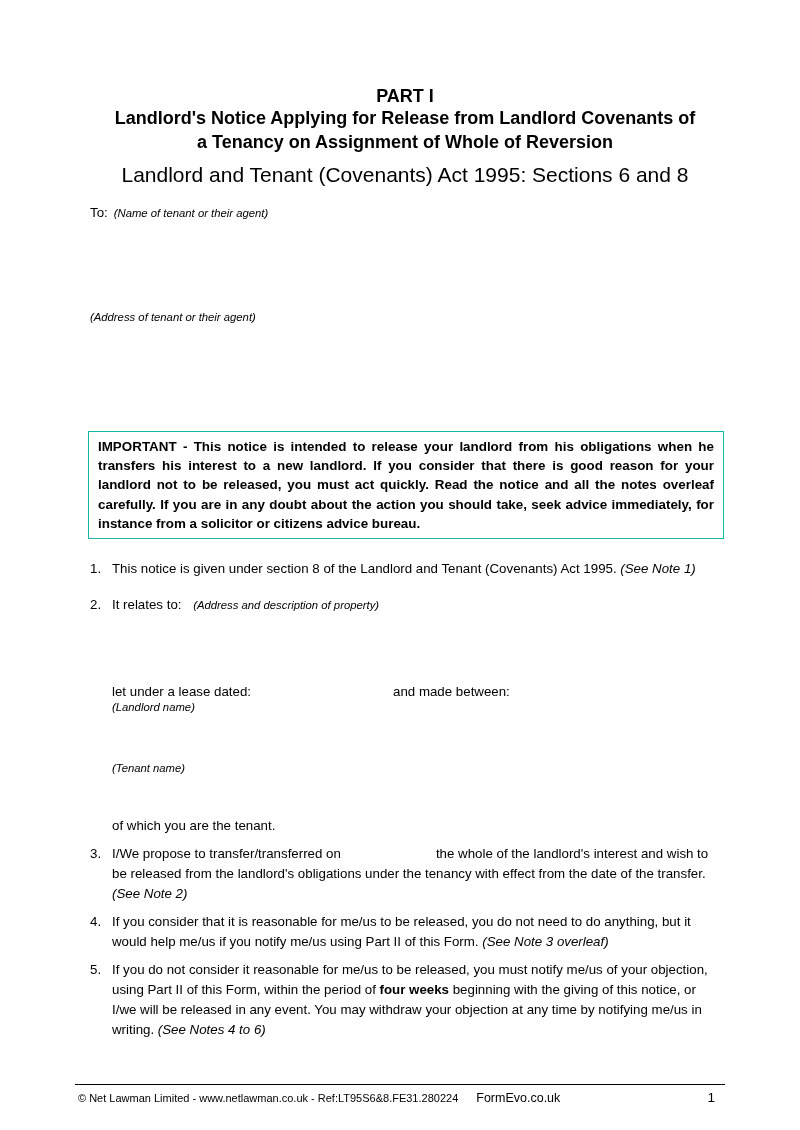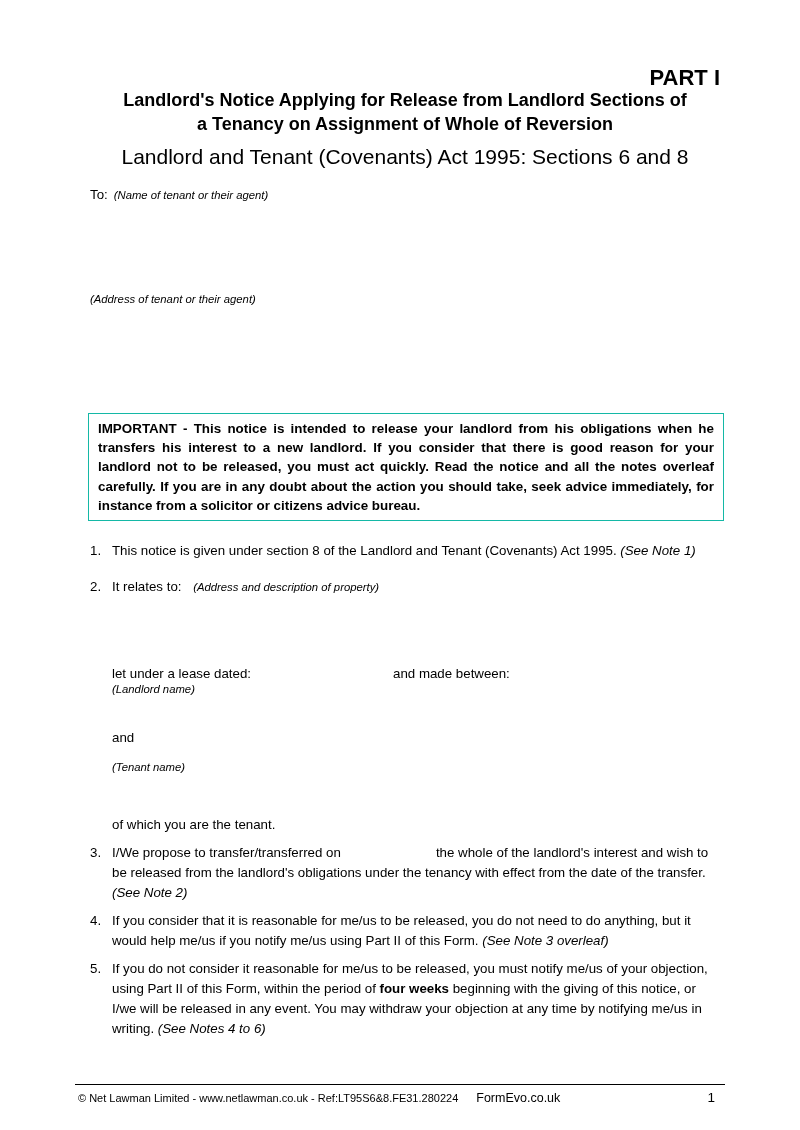--- a/index.html
+++ b/index.html
@@ -7,21 +7,21 @@
     position:relative;
     width:800px;height:1130px;
     box-sizing:border-box;
     padding:56px 80px 0 90px;
     background:#ffffff;color:#000;
     font-family:"Liberation Sans","DejaVu Sans",sans-serif;
     overflow:hidden;
   }
   .center{text-align:center;}
   .form-number{font-size:13.5px;line-height:16px;}
-  .part-title{font-size:22px;font-weight:bold;line-height:20px;margin-top:12px;text-align:right;}
+  .part-title{font-size:18px;font-weight:bold;line-height:20px;margin-top:30px;}
   .title-line{font-size:18px;font-weight:bold;line-height:24px;}
   .subtitle{font-size:21px;line-height:18px;margin-top:12px;}
   .to-line{margin-top:20px;font-size:13.3px;line-height:17px;}
   .hint{font-style:italic;font-size:11.3px;}
   .to-line .hint{margin-left:6px;}
   .hint-line{font-size:11.3px;font-style:italic;line-height:14px;}
   .blank-field{width:100%;}
   .h88{height:88px;} .h105{height:105px;} .h69{height:69px;} .h33{height:33px;} .h41{height:41px;}
   .important{
     margin-top:2px;margin-left:-2px;width:636px;box-sizing:border-box;
@@ -49,21 +49,21 @@
   .footer .brand{font-size:12.5px;margin-left:18px;white-space:nowrap;}
   .footer .spacer{flex:1;}
   .footer .pageno{font-size:13.5px;margin-right:10px;}
 </style>
 </head>
 <body>
 
 <div class="page">
 
   <div class="part-title center">PART I</div>
-  <div class="title-line center">Landlord's Notice Applying for Release from Landlord Sections of</div>
+  <div class="title-line center">Landlord's Notice Applying for Release from Landlord Covenants of</div>
   <div class="title-line center">a Tenancy on Assignment of Whole of Reversion</div>
   <div class="subtitle center">Landlord and Tenant (Covenants) Act 1995: Sections 6 and 8</div>
 
   <div class="to-line">
     <span>To:</span><span class="hint">(Name of tenant or their agent)</span>
   </div>
   <div class="blank-field h88"></div>
 
   <div class="hint-line">(Address of tenant or their agent)</div>
   <div class="blank-field h105"></div>
@@ -88,21 +88,20 @@
       <div class="lease-line">
         <span class="lease-left">
           <span>let under a lease dated:</span>
           <span class="fill"></span>
         </span>
         <span>and made between:</span>
         <span class="fill"></span>
       </div>
       <div class="hint-line">(Landlord name)</div>
       <div class="blank-field h33"></div>
-      <div class="and-line">and</div>
       <div class="hint-line mt5">(Tenant name)</div>
       <div class="blank-field h41"></div>
       <div class="closing-line">of which you are the tenant.</div>
     </div>
   </div>
 
   <div class="clause m8">
     <span class="num">3.</span>
     <span class="cbody"><span>I/We propose to transfer/transferred on</span><span class="date-gap"></span><span>the whole of the landlord's interest and wish to be released from the landlord's obligations under the tenancy with effect from the date of the transfer.</span><span class="note"> (See Note 2)</span></span>
   </div>

